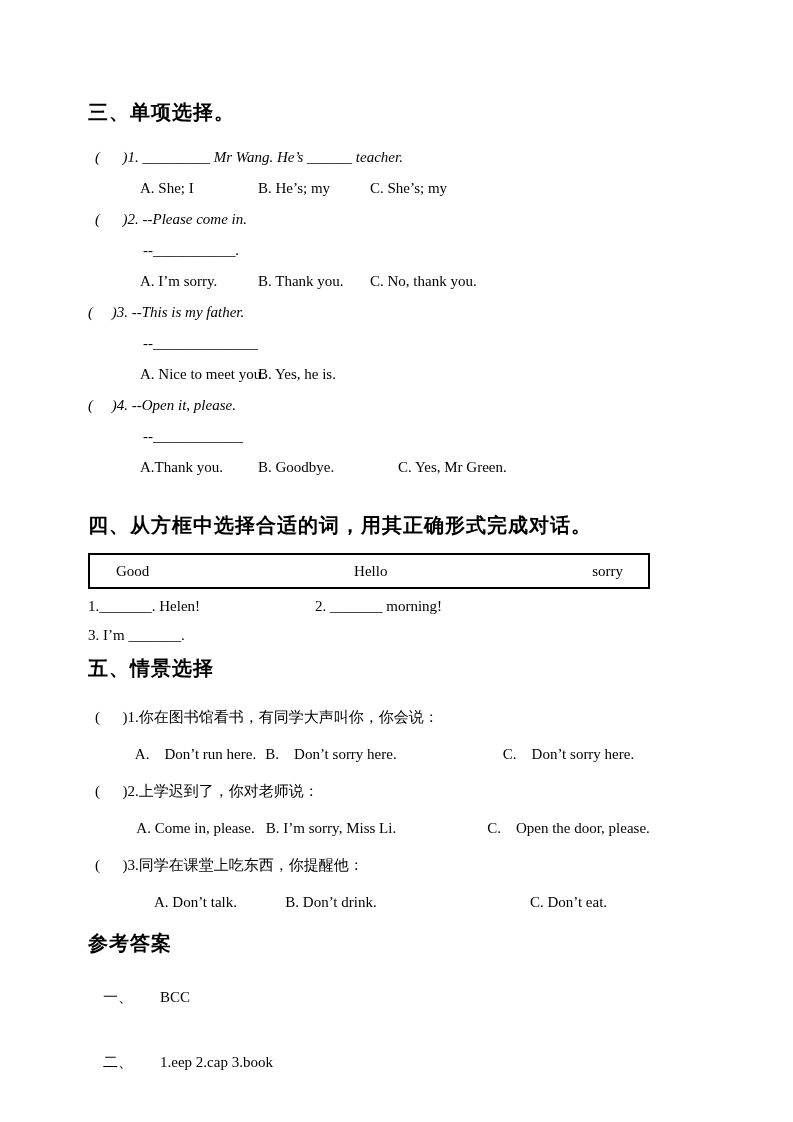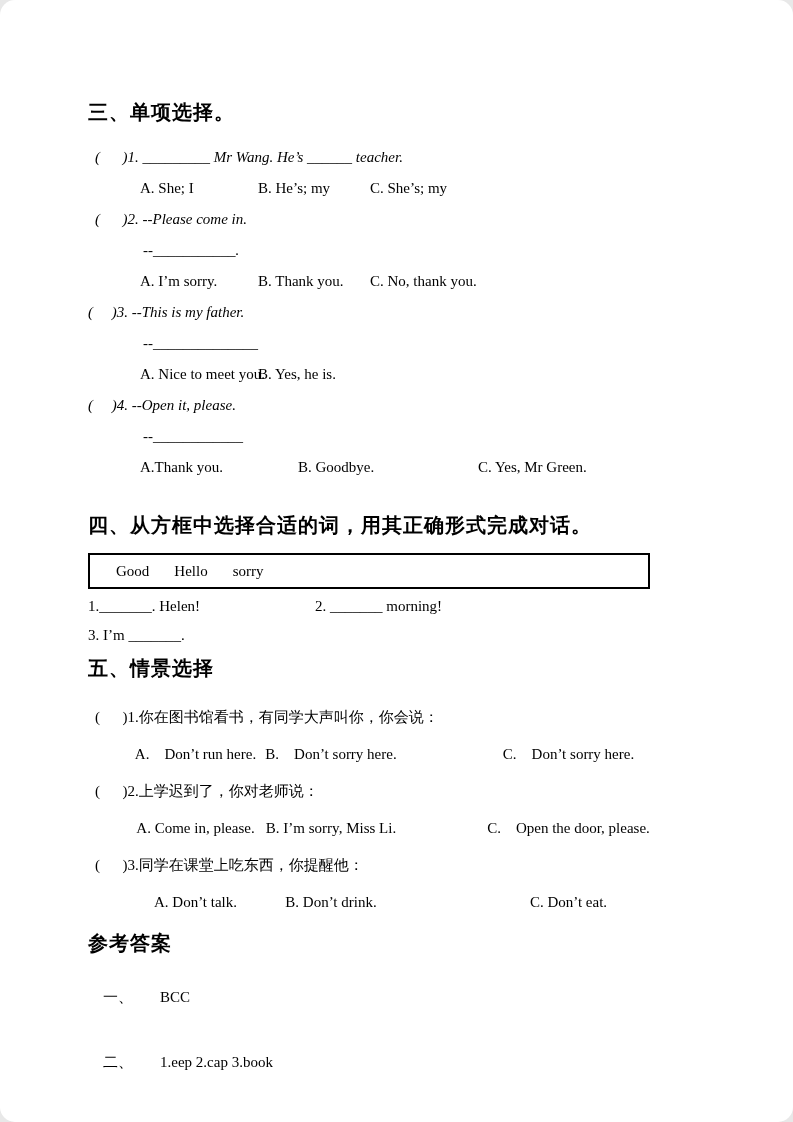--- a/index.html
+++ b/index.html
@@ -7,21 +7,20 @@
     width: 793px;
     height: 1122px;
     margin: 0 auto;
     background: #ffffff;
     color: #000000;
     font-family: "Liberation Serif", serif;
     font-size: 15px;
     box-sizing: border-box;
     padding: 100px 60px 0 88px;
     overflow: hidden;
-    border-radius: 15px;
   }
   .heading {
     font-family: "Liberation Sans", sans-serif;
     font-weight: bold;
     font-size: 20px;
     line-height: 24px;
     white-space: pre;
     letter-spacing: 1px;
   }
   .h3 { margin: 0 0 25px 0; }
@@ -38,32 +37,33 @@
   .qline  { padding-left: 7px; }
   .reply  { padding-left: 55px; }
 
   .opts3 {
     display: grid;
     grid-template-columns: 118px 112px auto;
     padding-left: 52px;
     line-height: 16px;
     margin-bottom: 15px;
   }
-  .opts3.wide { grid-template-columns: 118px 140px auto; gap: 40px; }
+  .opts3.wide { grid-template-columns: 118px 140px auto; }
   .opts3 span, .opts5 span { white-space: pre; }
 
   .wordbox {
     width: 562px;
     height: 36px;
     border: 2px solid #000000;
     box-sizing: border-box;
     display: flex;
     align-items: center;
     padding-left: 26px;
     margin-bottom: 9px;
+    justify-content: space-between;
   }
   .wordbox span { margin-right: 25px; white-space: pre; }
 
   .fillrow {
     display: grid;
     grid-template-columns: 227px auto;
     line-height: 16px;
     margin-bottom: 13px;
   }
   .fillrow span { white-space: pre; }

